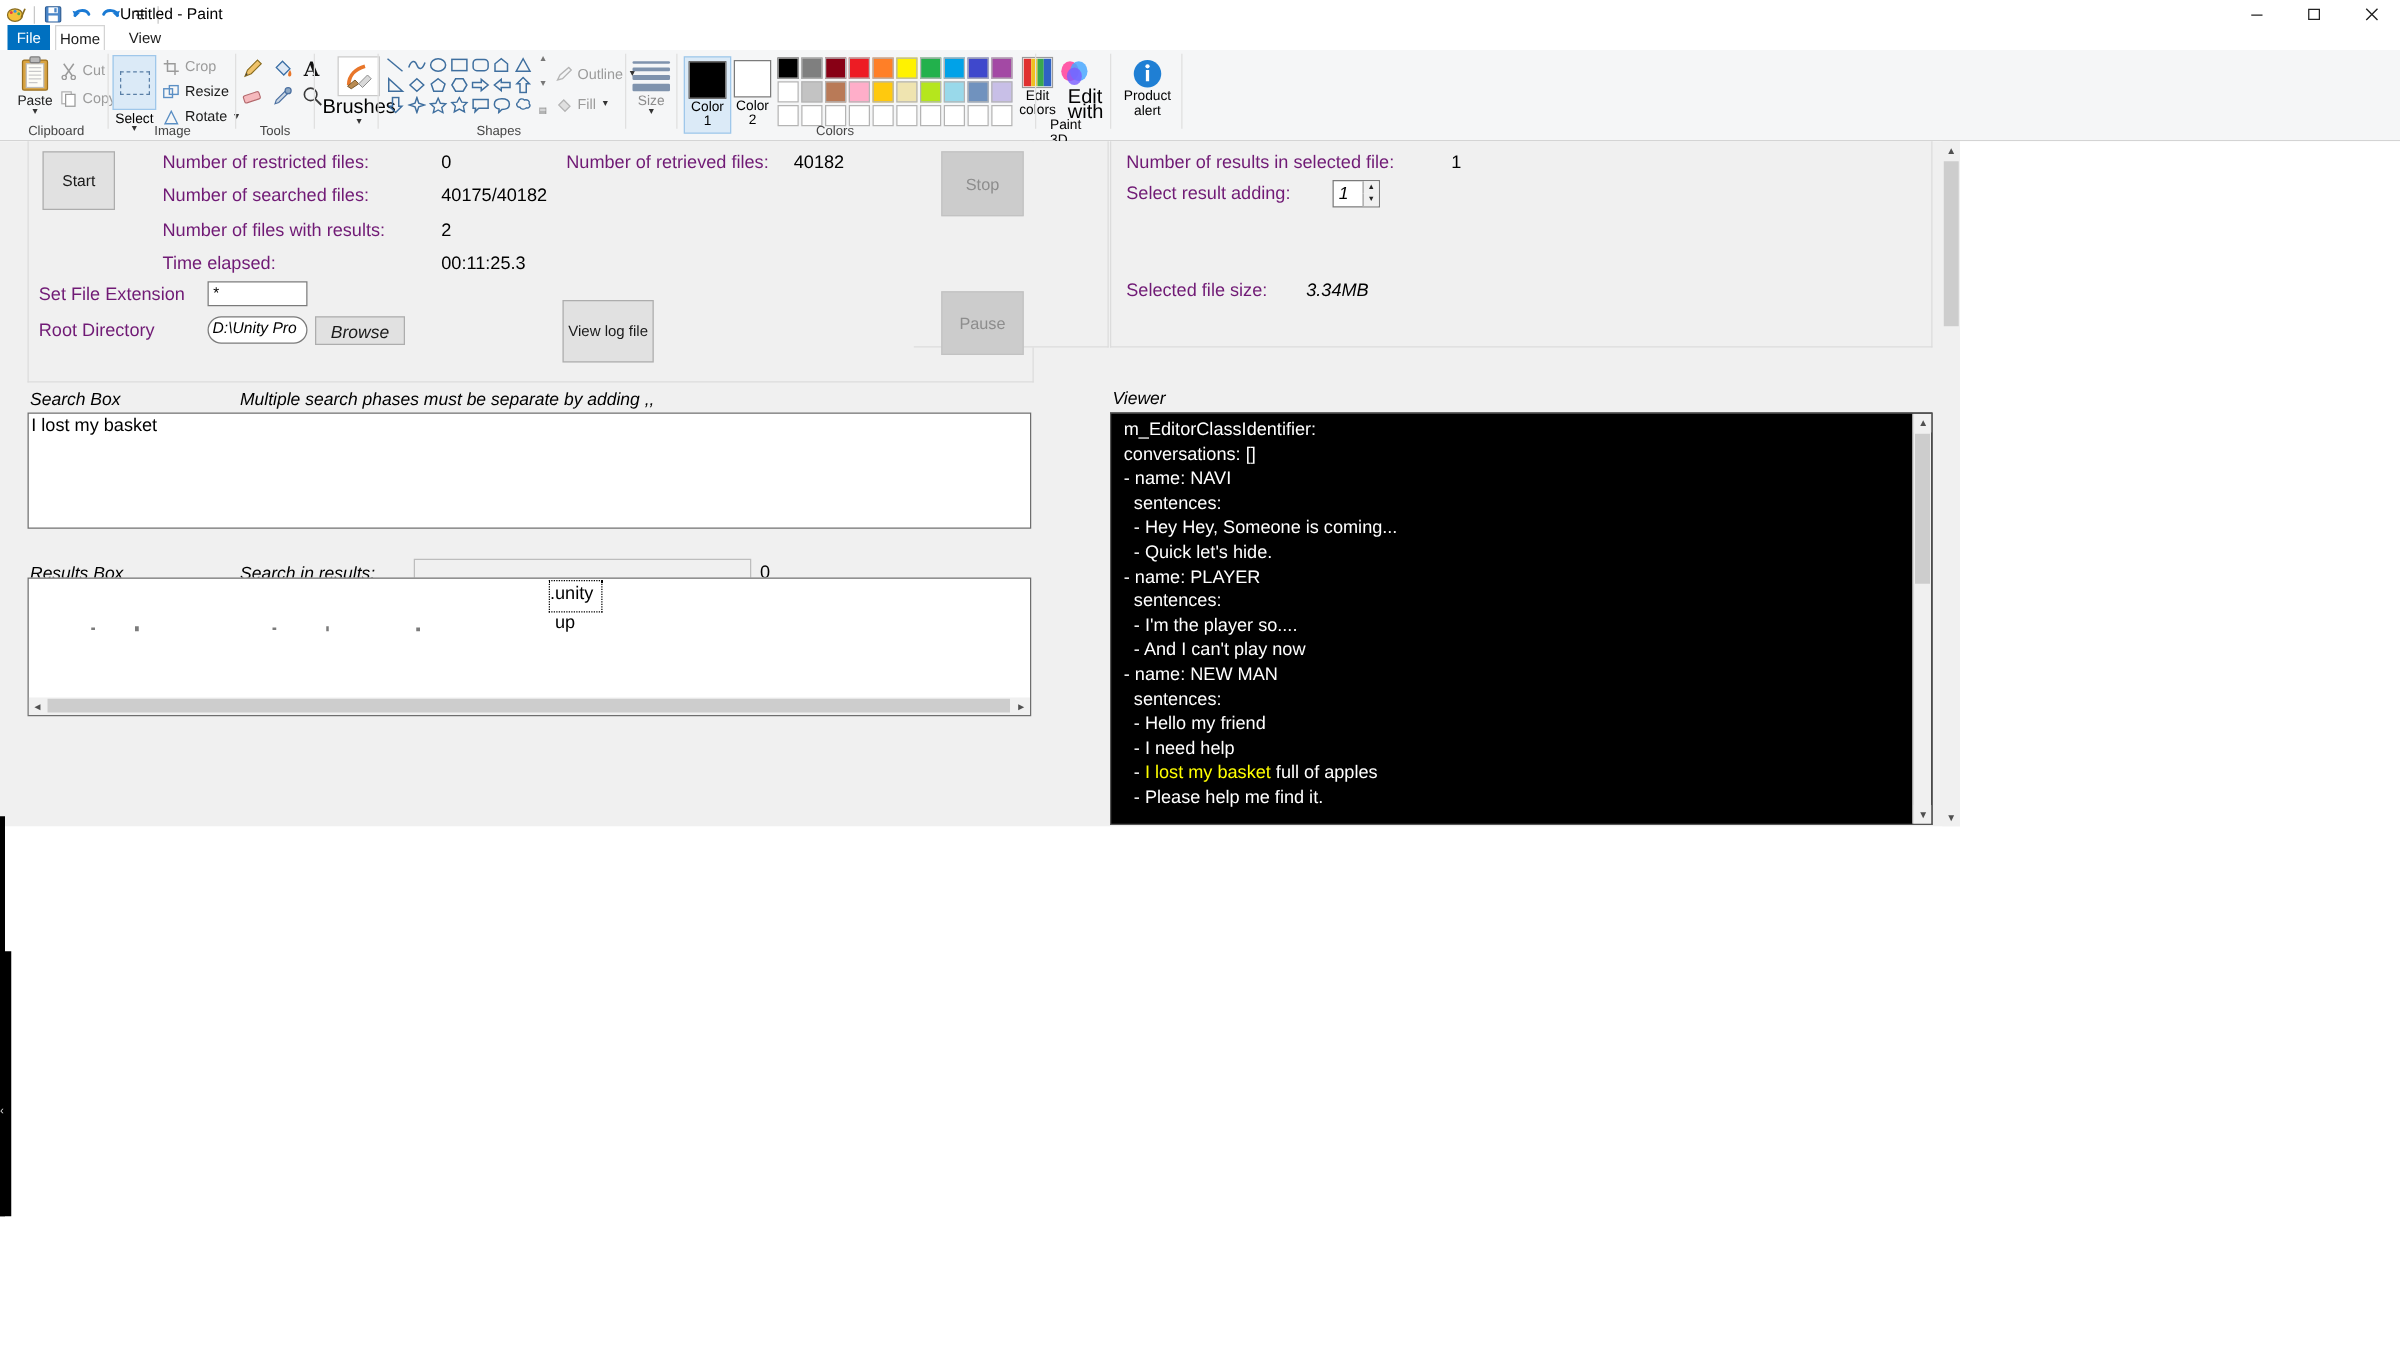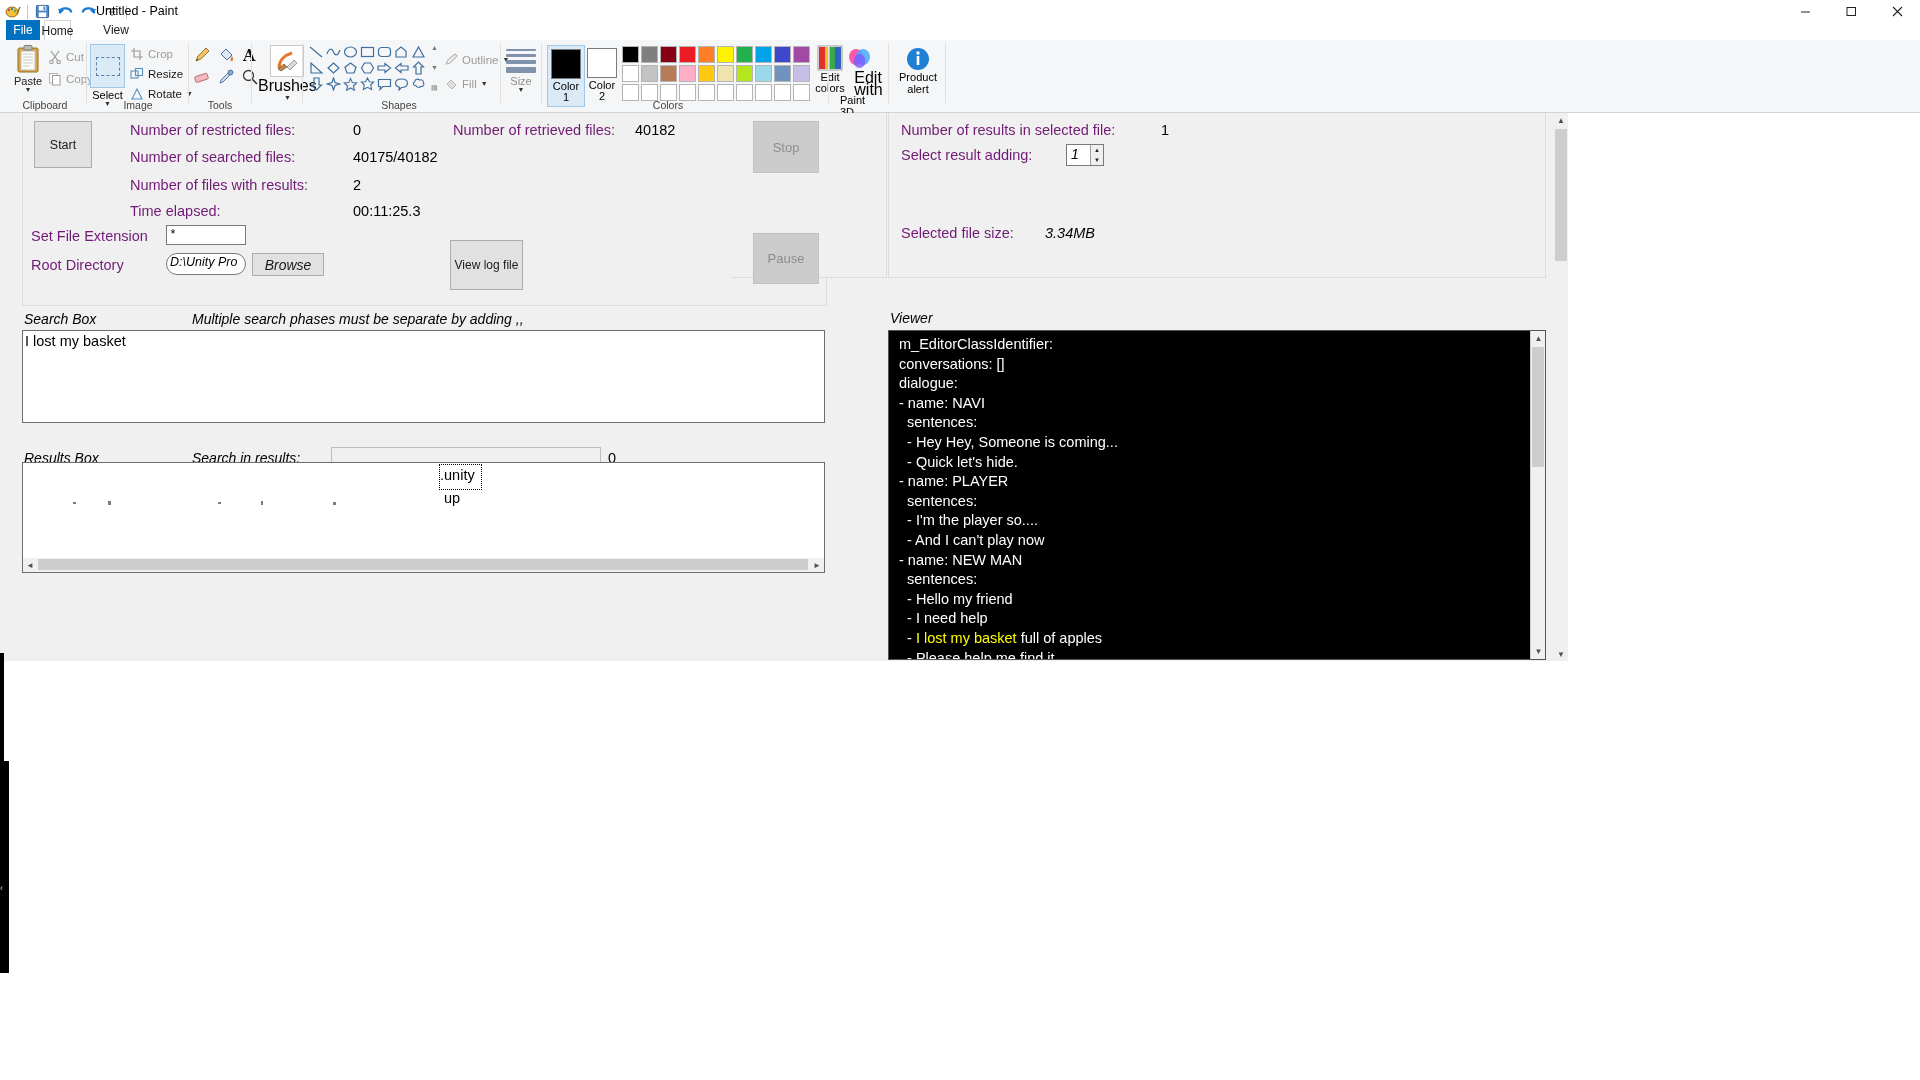--- a/index.html
+++ b/index.html
@@ -17,21 +17,21 @@
   .qat .sep{width:1px;height:14px;background:#c8c8c8;}
   .qat-icon{width:17px;height:17px;display:flex;align-items:center;justify-content:center;}
   .win-title{position:absolute;left:96px;top:2px;font-size:12.5px;color:#000;line-height:19px;}
   .winbtns{position:absolute;right:0;top:0;display:flex;}
   .winbtn{width:46px;height:23px;display:flex;align-items:center;justify-content:center;}
 
   
   .tabstrip{position:absolute;left:0;top:20px;width:1920px;height:20px;background:#ffffff;border-bottom:1px solid #d4d4d4;}
   .tab{position:absolute;top:0;height:20px;font-size:12px;display:flex;align-items:center;justify-content:center;color:#1a1a1a;}
   .tab.file{left:6px;width:34px;background:#0070c0;color:#fff;}
-  .tab.home{left:44px;width:27px;background:#ffffff;border:1px solid #d4d4d4;border-bottom:none;box-sizing:border-box;}
+  .tab.home{left:44px;width:40px;background:#ffffff;border:1px solid #d4d4d4;border-bottom:none;box-sizing:border-box;}
   .tab.view{left:93px;width:46px;}
   .ribbon-right{position:absolute;right:6px;top:20px;height:20px;display:flex;align-items:center;gap:7px;}
   .ribbon-right .chev{font-size:9px;color:#444;}
   .help-ic{width:15px;height:15px;border-radius:50%;background:#0072c6;color:#fff;font-size:10px;display:flex;align-items:center;justify-content:center;}
 
   
   .ribbon{position:absolute;left:0;top:40px;width:1920px;height:72px;background:#f5f6f7;border-bottom:1px solid #d4d4d4;}
   .rgroup{position:absolute;top:0;height:72px;}
   .rgroup .glabel{position:absolute;bottom:1px;left:0;width:100%;text-align:center;font-size:10.5px;color:#444;}
   .rdiv{position:absolute;top:3px;width:1px;height:60px;background:#e0e0e0;}
@@ -578,21 +578,20 @@
           <div class="hsb-thumb" style="left:15px;width:770px;"></div>
           <div class="hsb-arrow" style="right:0;">►</div>
         </div>
       </div>
 
       <div class="secthead" style="position:absolute;left:890px;top:197px;">Viewer</div>
       <div class="viewer">
         <div id="viewer-lines" style="position:absolute;left:10px;top:4px;width:630px;">
             <div class="vline">m_EditorClassIdentifier:</div>
             <div class="vline">conversations: []</div>
-            <div class="vline">dialogue:</div>
             <div class="vline">- name: NAVI</div>
             <div class="vline">  sentences:</div>
             <div class="vline">  - Hey Hey, Someone is coming...</div>
             <div class="vline">  - Quick let's hide.</div>
             <div class="vline">- name: PLAYER</div>
             <div class="vline">  sentences:</div>
             <div class="vline">  - I'm the player so....</div>
             <div class="vline">  - And I can't play now</div>
             <div class="vline">- name: NEW MAN</div>
             <div class="vline">  sentences:</div>

